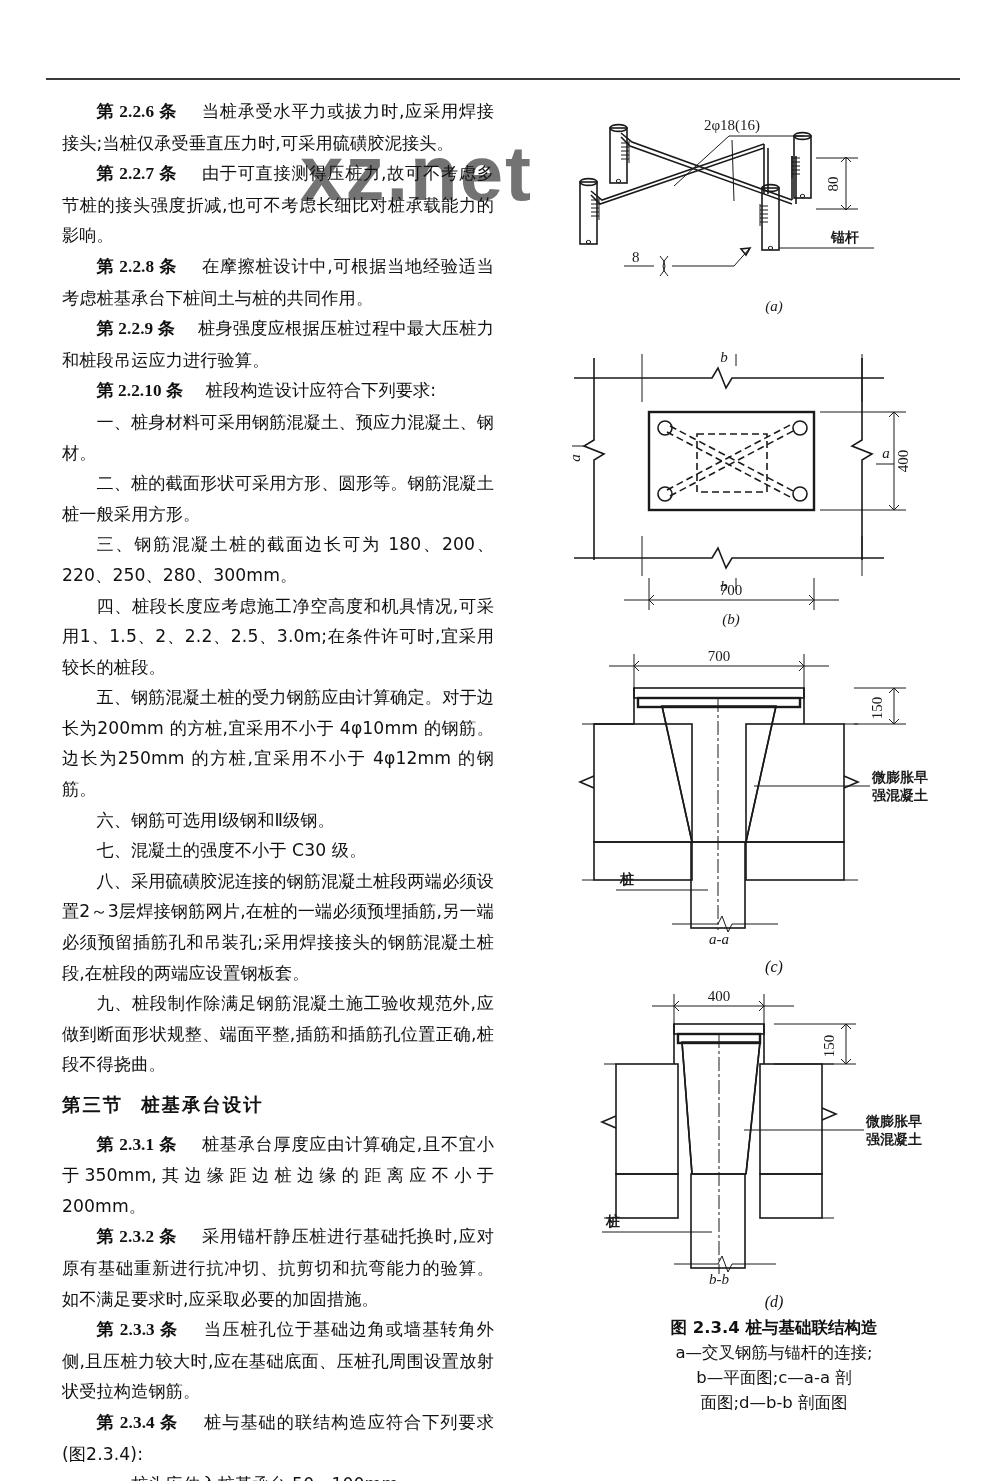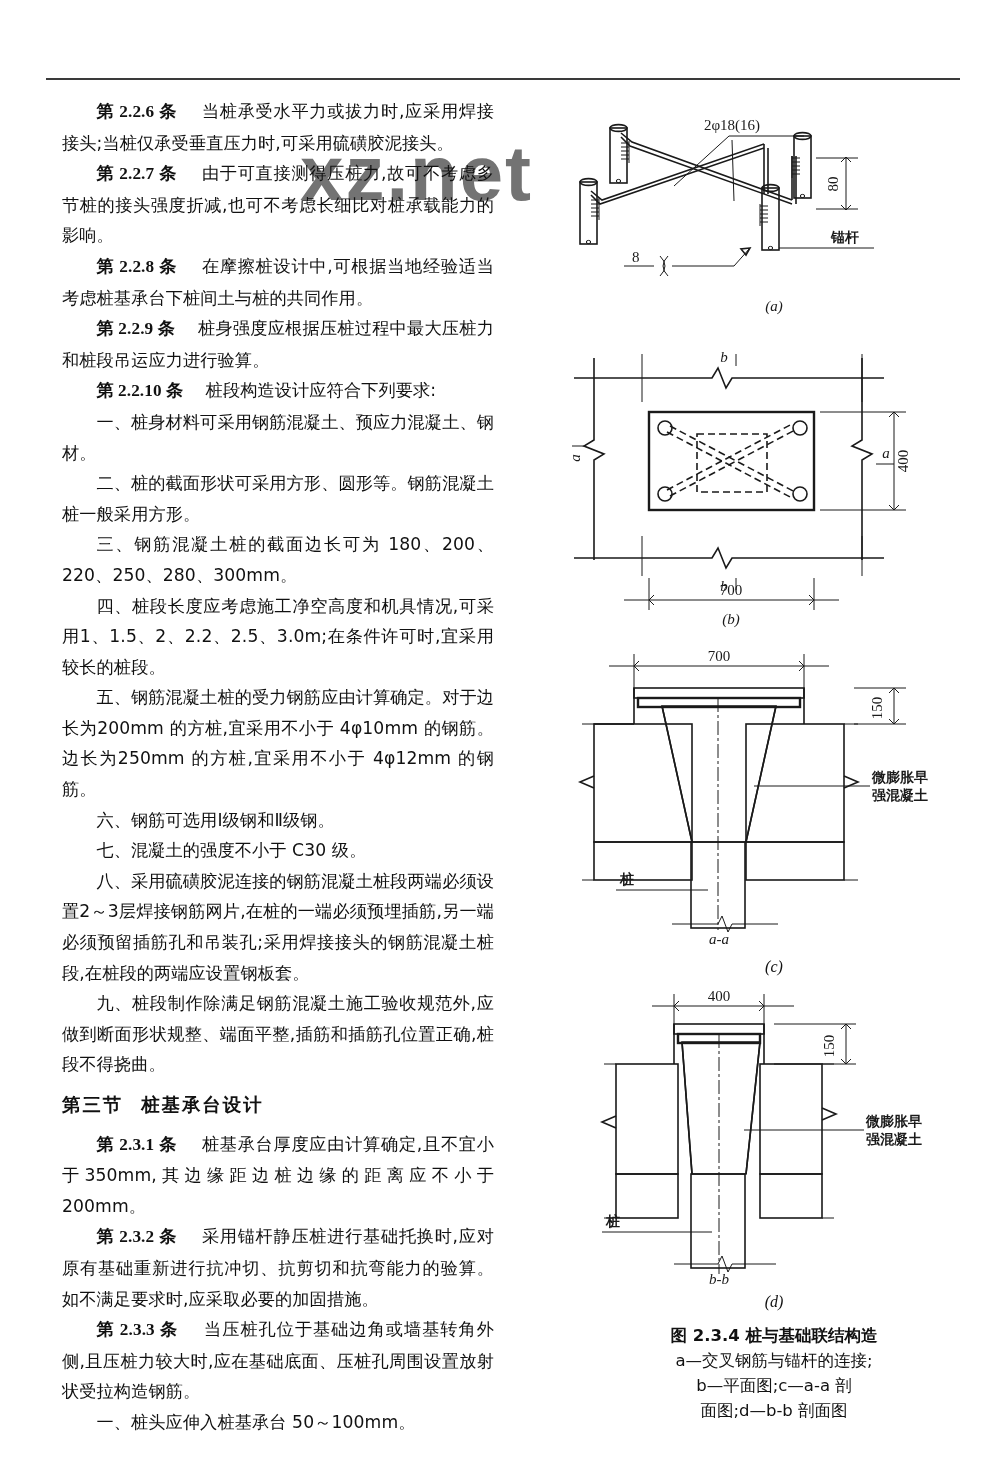--- a/index.html
+++ b/index.html
@@ -65,21 +65,21 @@
   .dash{stroke-dasharray:7 4;}
   .cdash{stroke-dasharray:14 3 3 3;}
   text{fill:#1a1a1a;font-family:"Liberation Serif",serif;}
   .lbl{font-size:15px;}
   .lblcn{font-family:"DejaVu Sans",sans-serif;font-size:14px;font-weight:bold;}
   .lblit{font-style:italic;font-size:15px;}
 
   
   .figure-caption{
     width:420px;text-align:center;font-size:16.5px;line-height:25px;
-    margin-top:12px;
+    margin-top:4px;
   }
   .figure-caption .l1{font-weight:bold;}
 </style>
 </head>
 <body>
 
 <div class="page">
 
   <div class="watermark">xz.net</div>
 
@@ -108,20 +108,21 @@
     <p class="ind">九、桩段制作除满足钢筋混凝土施工验收规范外,应做到断面形状规整、端面平整,插筋和插筋孔位置正确,桩段不得挠曲。</p>
 
     <div class="sec"><span>第三节</span><span class="gap"></span><span>桩基承台设计</span></div>
 
     <p class="ind"><span class="b num">第 2.3.1 条</span>&nbsp;&nbsp;&nbsp;&nbsp;<span>桩基承台厚度应由计算确定,且不宜小于350mm,其边缘距边桩边缘的距离应不小于 200mm。</span></p>
 
     <p class="ind"><span class="b num">第 2.3.2 条</span>&nbsp;&nbsp;&nbsp;&nbsp;<span>采用锚杆静压桩进行基础托换时,应对原有基础重新进行抗冲切、抗剪切和抗弯能力的验算。如不满足要求时,应采取必要的加固措施。</span></p>
 
     <p class="ind"><span class="b num">第 2.3.3 条</span>&nbsp;&nbsp;&nbsp;&nbsp;<span>当压桩孔位于基础边角或墙基转角外侧,且压桩力较大时,应在基础底面、压桩孔周围设置放射状受拉构造钢筋。</span></p>
 
+    <p class="ind"><span class="b num">第 2.3.4 条</span>&nbsp;&nbsp;&nbsp;&nbsp;<span>桩与基础的联结构造应符合下列要求(图2.3.4):</span></p>
 
     <p class="ind">一、桩头应伸入桩基承台 50～100mm。</p>
 
   </div>
 
   <div class="col-fig">
 
     <div class="fig">
       <svg width="420" height="250" viewBox="0 0 420 250">
 

